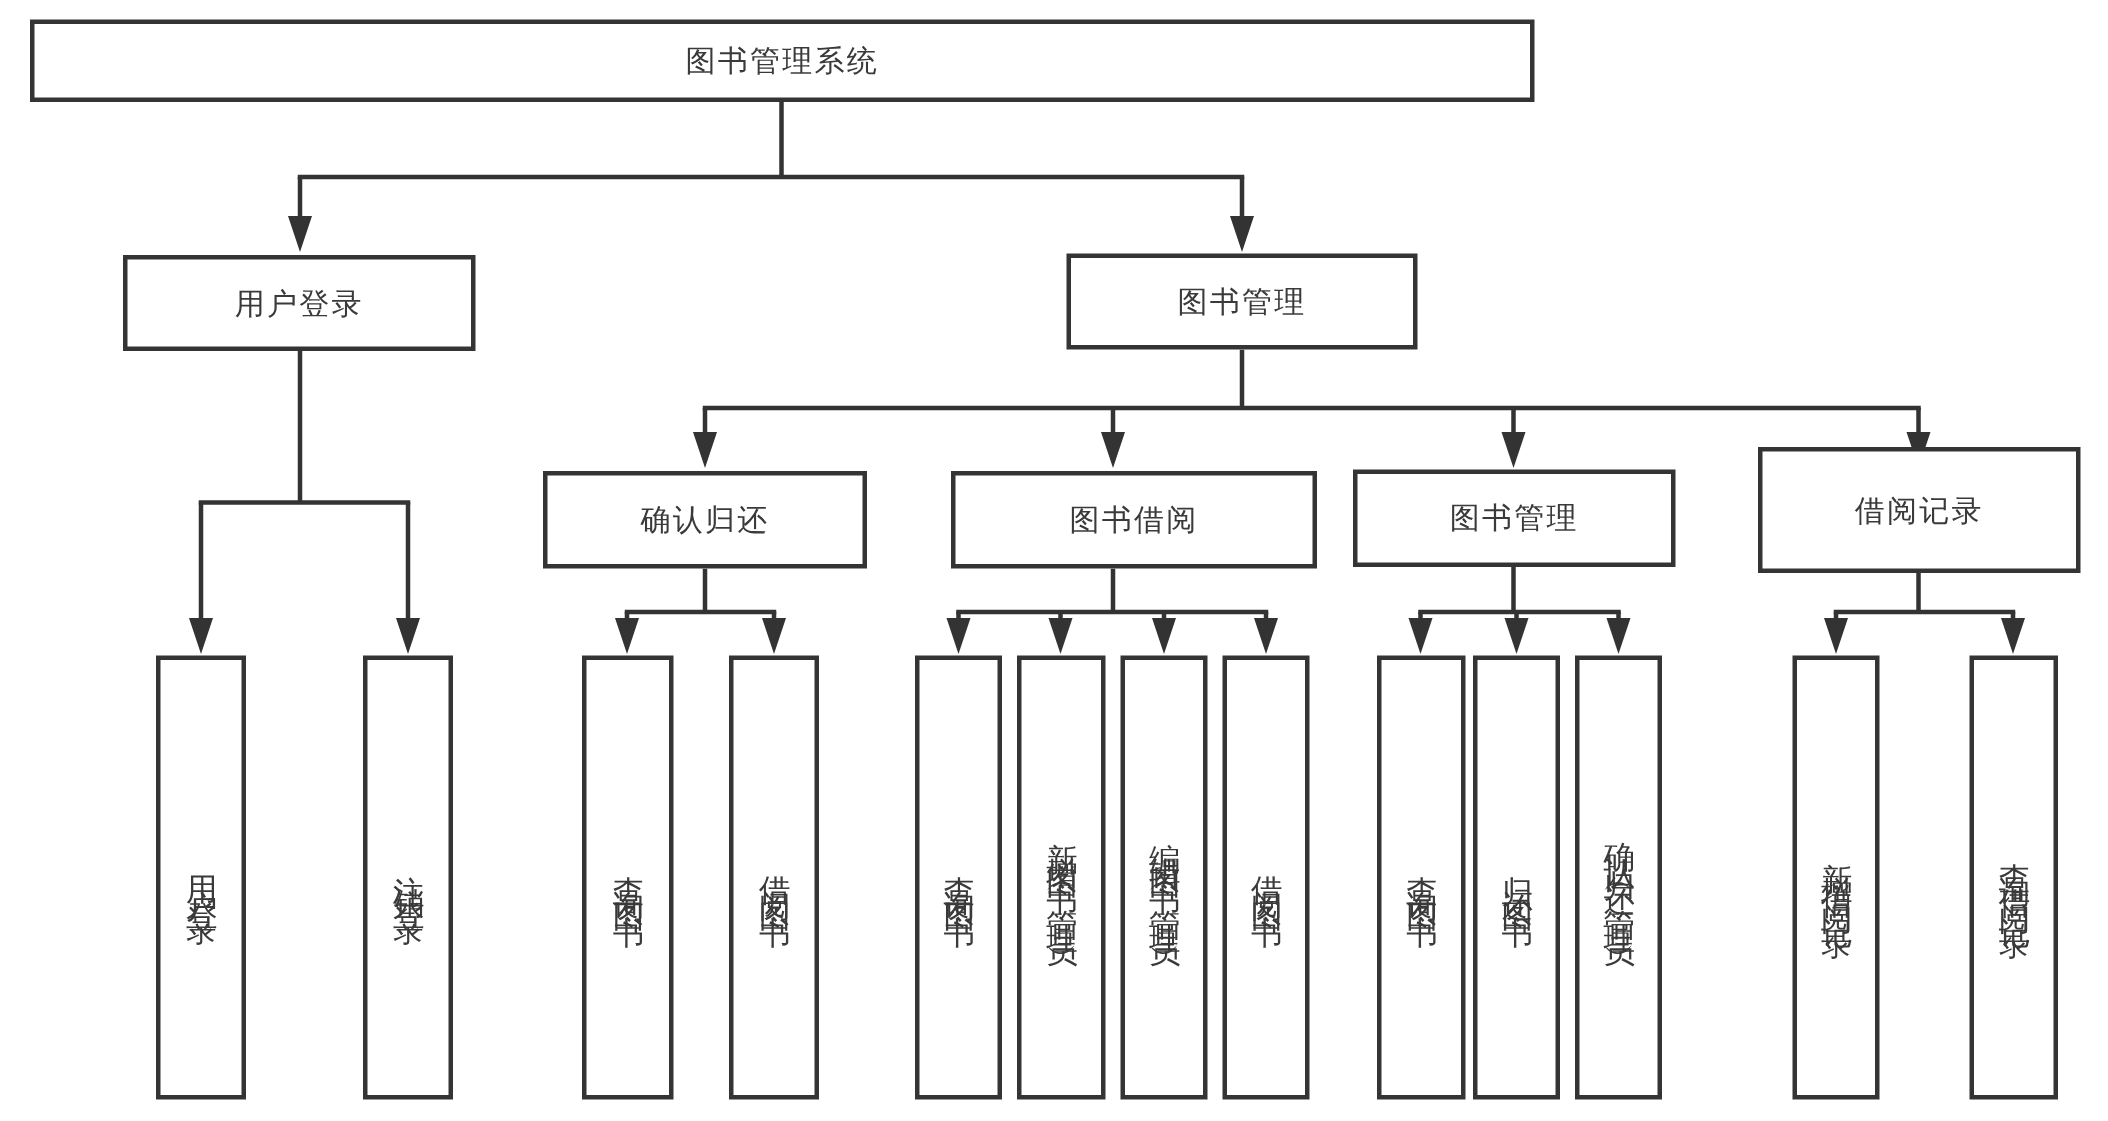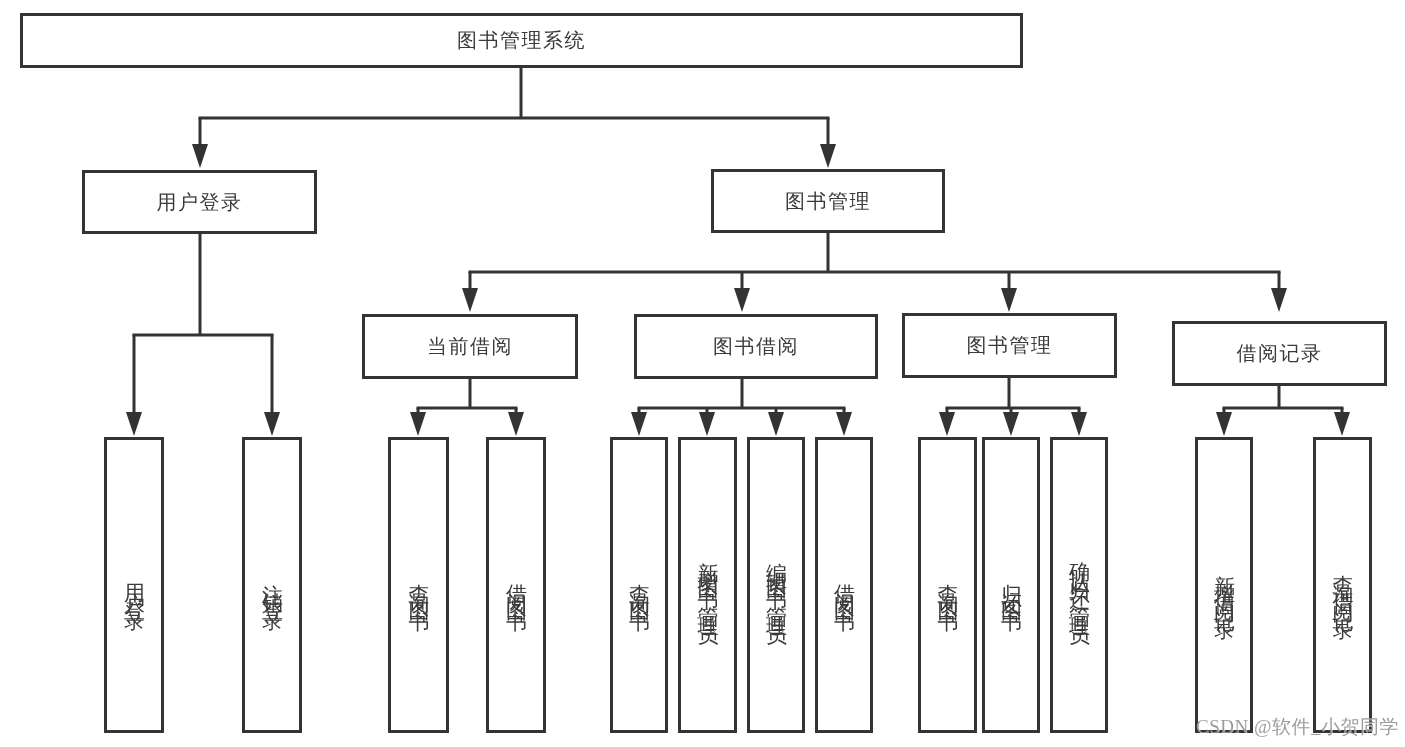--- a/index.html
+++ b/index.html
@@ -1,18 +1,18 @@
 <!DOCTYPE html>
 <html><head>
 <meta charset="utf-8">
 <style>
   html,body{margin:0;padding:0;background:#ffffff;}
   .canvas{
     position:relative;width:1405px;height:747px;background:#ffffff;overflow:hidden;
-    font-family:Liberation Serif, serif;
+    font-family:Liberation Sans, sans-serif;
   }
   .wires{position:absolute;left:0;top:0;z-index:1;}
   .box{
     position:absolute;box-sizing:border-box;background:#ffffff;
     border:3px solid #343434;display:flex;align-items:center;justify-content:center;
     color:#3a3a3a;z-index:2;
   }
   .box .lbl-h{font-size:20px;letter-spacing:1.5px;white-space:nowrap;}
   .box .lbl-v{
     writing-mode:vertical-rl;text-orientation:mixed;
@@ -89,29 +89,29 @@
   </div>
 
   <div class="box" style="left:82px;top:170px;width:235px;height:64px">
     <span class="lbl-h">用户登录</span>
   </div>
   <div class="box" style="left:711px;top:169px;width:234px;height:64px">
     <span class="lbl-h">图书管理</span>
   </div>
 
   <div class="box" style="left:362px;top:314px;width:216px;height:65px">
-    <span class="lbl-h">当前借阅</span>
+    <span class="lbl-h">确认归还</span>
   </div>
   <div class="box" style="left:634px;top:314px;width:244px;height:65px">
     <span class="lbl-h">图书借阅</span>
   </div>
   <div class="box" style="left:902px;top:313px;width:215px;height:65px">
     <span class="lbl-h">图书管理</span>
   </div>
-  <div class="box" style="left:1172px;top:321px;width:215px;height:65px">
+  <div class="box" style="left:1172px;top:298px;width:215px;height:84px">
     <span class="lbl-h">借阅记录</span>
   </div>
 
   <div class="box" style="left:104px;top:437px;width:60px;height:296px">
     <span class="lbl-v">用户登录</span>
   </div>
   <div class="box" style="left:242px;top:437px;width:60px;height:296px">
     <span class="lbl-v">注销登录</span>
   </div>
   <div class="box" style="left:388px;top:437px;width:61px;height:296px">
@@ -141,14 +141,13 @@
   <div class="box" style="left:1050px;top:437px;width:58px;height:296px">
     <span class="lbl-v">确认归还（管理员）</span>
   </div>
   <div class="box" style="left:1195px;top:437px;width:58px;height:296px">
     <span class="lbl-v">新增借阅记录</span>
   </div>
   <div class="box" style="left:1313px;top:437px;width:59px;height:296px">
     <span class="lbl-v">查询借阅记录</span>
   </div>
 
-  <div class="watermark">CSDN @软件_小贺同学</div>
 </div>
 
 </body></html>

